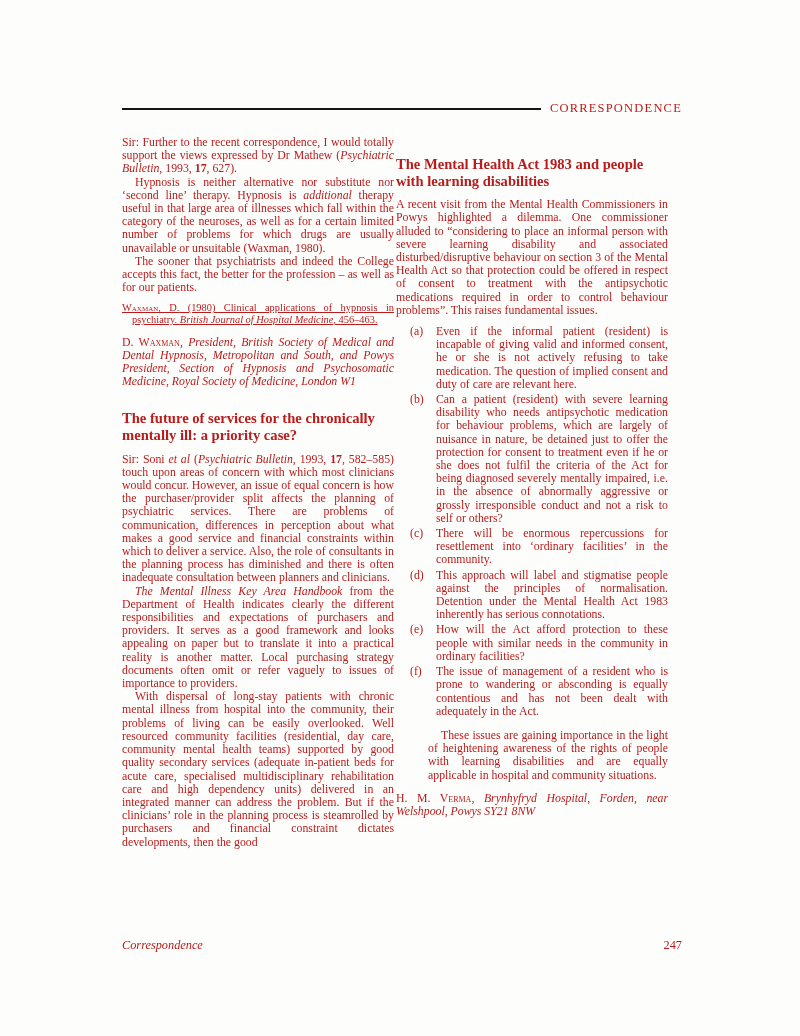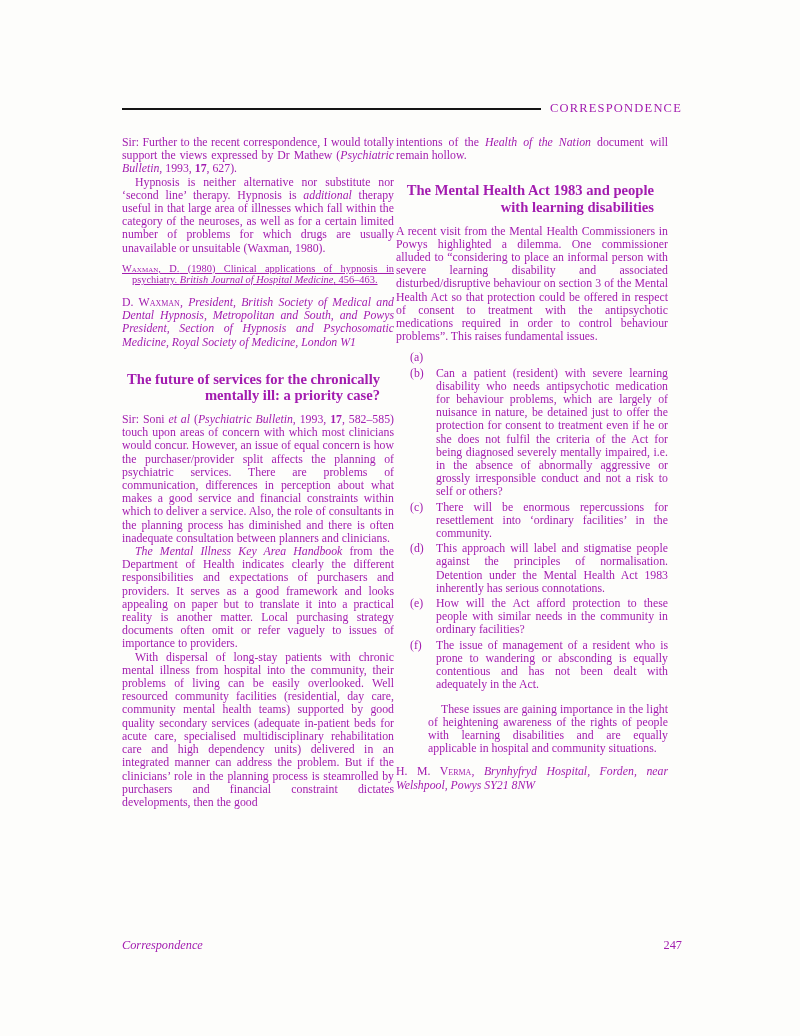--- a/index.html
+++ b/index.html
@@ -4,21 +4,21 @@
 <style>
   * { margin: 0; padding: 0; box-sizing: border-box; }
   html, body { background: #e8e8e6; }
   body { font-family: "Liberation Serif", serif; }
   .page {
     position: relative;
     width: 800px;
     height: 1036px;
     margin: 0 auto;
     background: #fdfdfb;
-    color: #a21caf;
+    color: #b91c1c;
     overflow: hidden;
   }
   .header {
     position: absolute;
     top: 101px; left: 122px; width: 560px;
     display: flex; align-items: center;
   }
   .header-rule { flex: 1; height: 2px; background: #151515; }
   .header-title {
     margin-left: 9px;
@@ -35,21 +35,21 @@
     width: 272px;
     font-size: 11.8px;
     line-height: 13.2px;
     text-align: justify;
   }
   .blk.para.indent { text-indent: 13px; }
   .blk.heading {
     font-weight: bold;
     font-size: 14.6px;
     line-height: 16.6px;
-    text-align: right;
+    text-align: left;
     margin: 20px 14px 9px 0;
   }
   .blk.ref {
     font-size: 10.4px;
     line-height: 11.6px;
     margin-top: 8px;
     padding-left: 10px;
     text-indent: -10px;
     text-decoration: underline;
   }
@@ -80,33 +80,34 @@
 
   <div class="header">
     <div class="header-rule"></div>
     <div class="header-title">CORRESPONDENCE</div>
   </div>
 
   <div class="columns">
     <div class="col" id="left-col">
         <div class="blk para"><span>Sir: Further to the recent correspondence, I would totally support the views expressed by Dr Mathew (</span><span class="it">Psychiatric Bulletin</span><span>, 1993, </span><span class="bd">17</span><span>, 627).</span></div>
         <div class="blk para indent"><span>Hypnosis is neither alternative nor substitute nor ‘second line’ therapy. Hypnosis is </span><span class="it">additional</span><span> therapy useful in that large area of illnesses which fall within the category of the neuroses, as well as for a certain limited number of problems for which drugs are usually unavailable or unsuitable (Waxman, 1980).</span></div>
+        <div class="blk para indent"><span>The sooner that psychiatrists and indeed the College accepts this fact, the better for the profession – as well as for our patients.</span></div>
         <div class="blk ref"><span class="sc">Waxman, D.</span><span> (1980) Clinical applications of hypnosis in psychiatry. </span><span class="it">British Journal of Hospital Medicine</span><span>, 456–463.</span></div>
         <div class="blk sig"><span class="sc">D. Waxman</span><span class="it">, President, British Society of Medical and Dental Hypnosis, Metropolitan and South, and Powys President, Section of Hypnosis and Psychosomatic Medicine, Royal Society of Medicine, London W1</span></div>
         <div class="blk heading"><span>The future of services for the chronically mentally ill: a priority case?</span></div>
         <div class="blk para"><span>Sir: Soni </span><span class="it">et al</span><span> (</span><span class="it">Psychiatric Bulletin</span><span>, 1993, </span><span class="bd">17</span><span>, 582–585) touch upon areas of concern with which most clinicians would concur. However, an issue of equal concern is how the purchaser/provider split affects the planning of psychiatric services. There are problems of communication, differences in perception about what makes a good service and financial constraints within which to deliver a service. Also, the role of consultants in the planning process has diminished and there is often inadequate consultation between planners and clinicians.</span></div>
         <div class="blk para indent"><span class="it">The Mental Illness Key Area Handbook</span><span> from the Department of Health indicates clearly the different responsibilities and expectations of purchasers and providers. It serves as a good framework and looks appealing on paper but to translate it into a practical reality is another matter. Local purchasing strategy documents often omit or refer vaguely to issues of importance to providers.</span></div>
         <div class="blk para indent"><span>With dispersal of long-stay patients with chronic mental illness from hospital into the community, their problems of living can be easily overlooked. Well resourced community facilities (residential, day care, community mental health teams) supported by good quality secondary services (adequate in-patient beds for acute care, specialised multidisciplinary rehabilitation care and high dependency units) delivered in an integrated manner can address the problem. But if the clinicians’ role in the planning process is steamrolled by purchasers and financial constraint dictates developments, then the good</span></div>
       </div>
     <div class="col" id="right-col">
-        <div class="blk para"><span>intentions of the </span><span class="it">Health of the Nation</span><span> document will remain hollow.</span></div>
         <div class="blk heading"><span>The Mental Health Act 1983 and people with learning disabilities</span></div>
         <div class="blk para"><span>A recent visit from the Mental Health Commissioners in Powys highlighted a dilemma. One commissioner alluded to “considering to place an informal person with severe learning disability and associated disturbed/disruptive behaviour on section 3 of the Mental Health Act so that protection could be offered in respect of consent to treatment with the antipsychotic medications required in order to control behaviour problems”. This raises fundamental issues.</span></div>
         <div class="blk item">
           <span class="item-label">(a)</span>
+          <span class="item-text"><span>Even if the informal patient (resident) is incapable of giving valid and informed consent, he or she is not actively refusing to take medication. The question of implied consent and duty of care are relevant here.</span></span>
         </div>
         <div class="blk item">
           <span class="item-label">(b)</span>
           <span class="item-text"><span>Can a patient (resident) with severe learning disability who needs antipsychotic medication for behaviour problems, which are largely of nuisance in nature, be detained just to offer the protection for consent to treatment even if he or she does not fulfil the criteria of the Act for being diagnosed severely mentally impaired, i.e. in the absence of abnormally aggressive or grossly irresponsible conduct and not a risk to self or others?</span></span>
         </div>
         <div class="blk item">
           <span class="item-label">(c)</span>
           <span class="item-text"><span>There will be enormous repercussions for resettlement into ‘ordinary facilities’ in the community.</span></span>
         </div>
         <div class="blk item">

